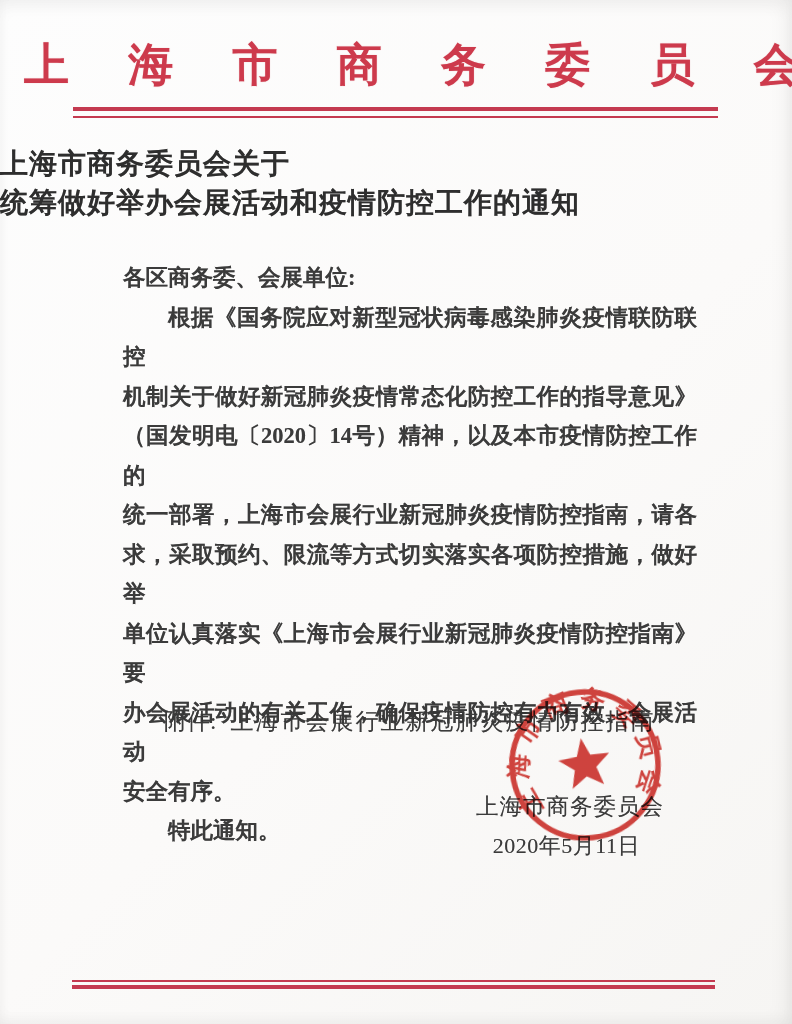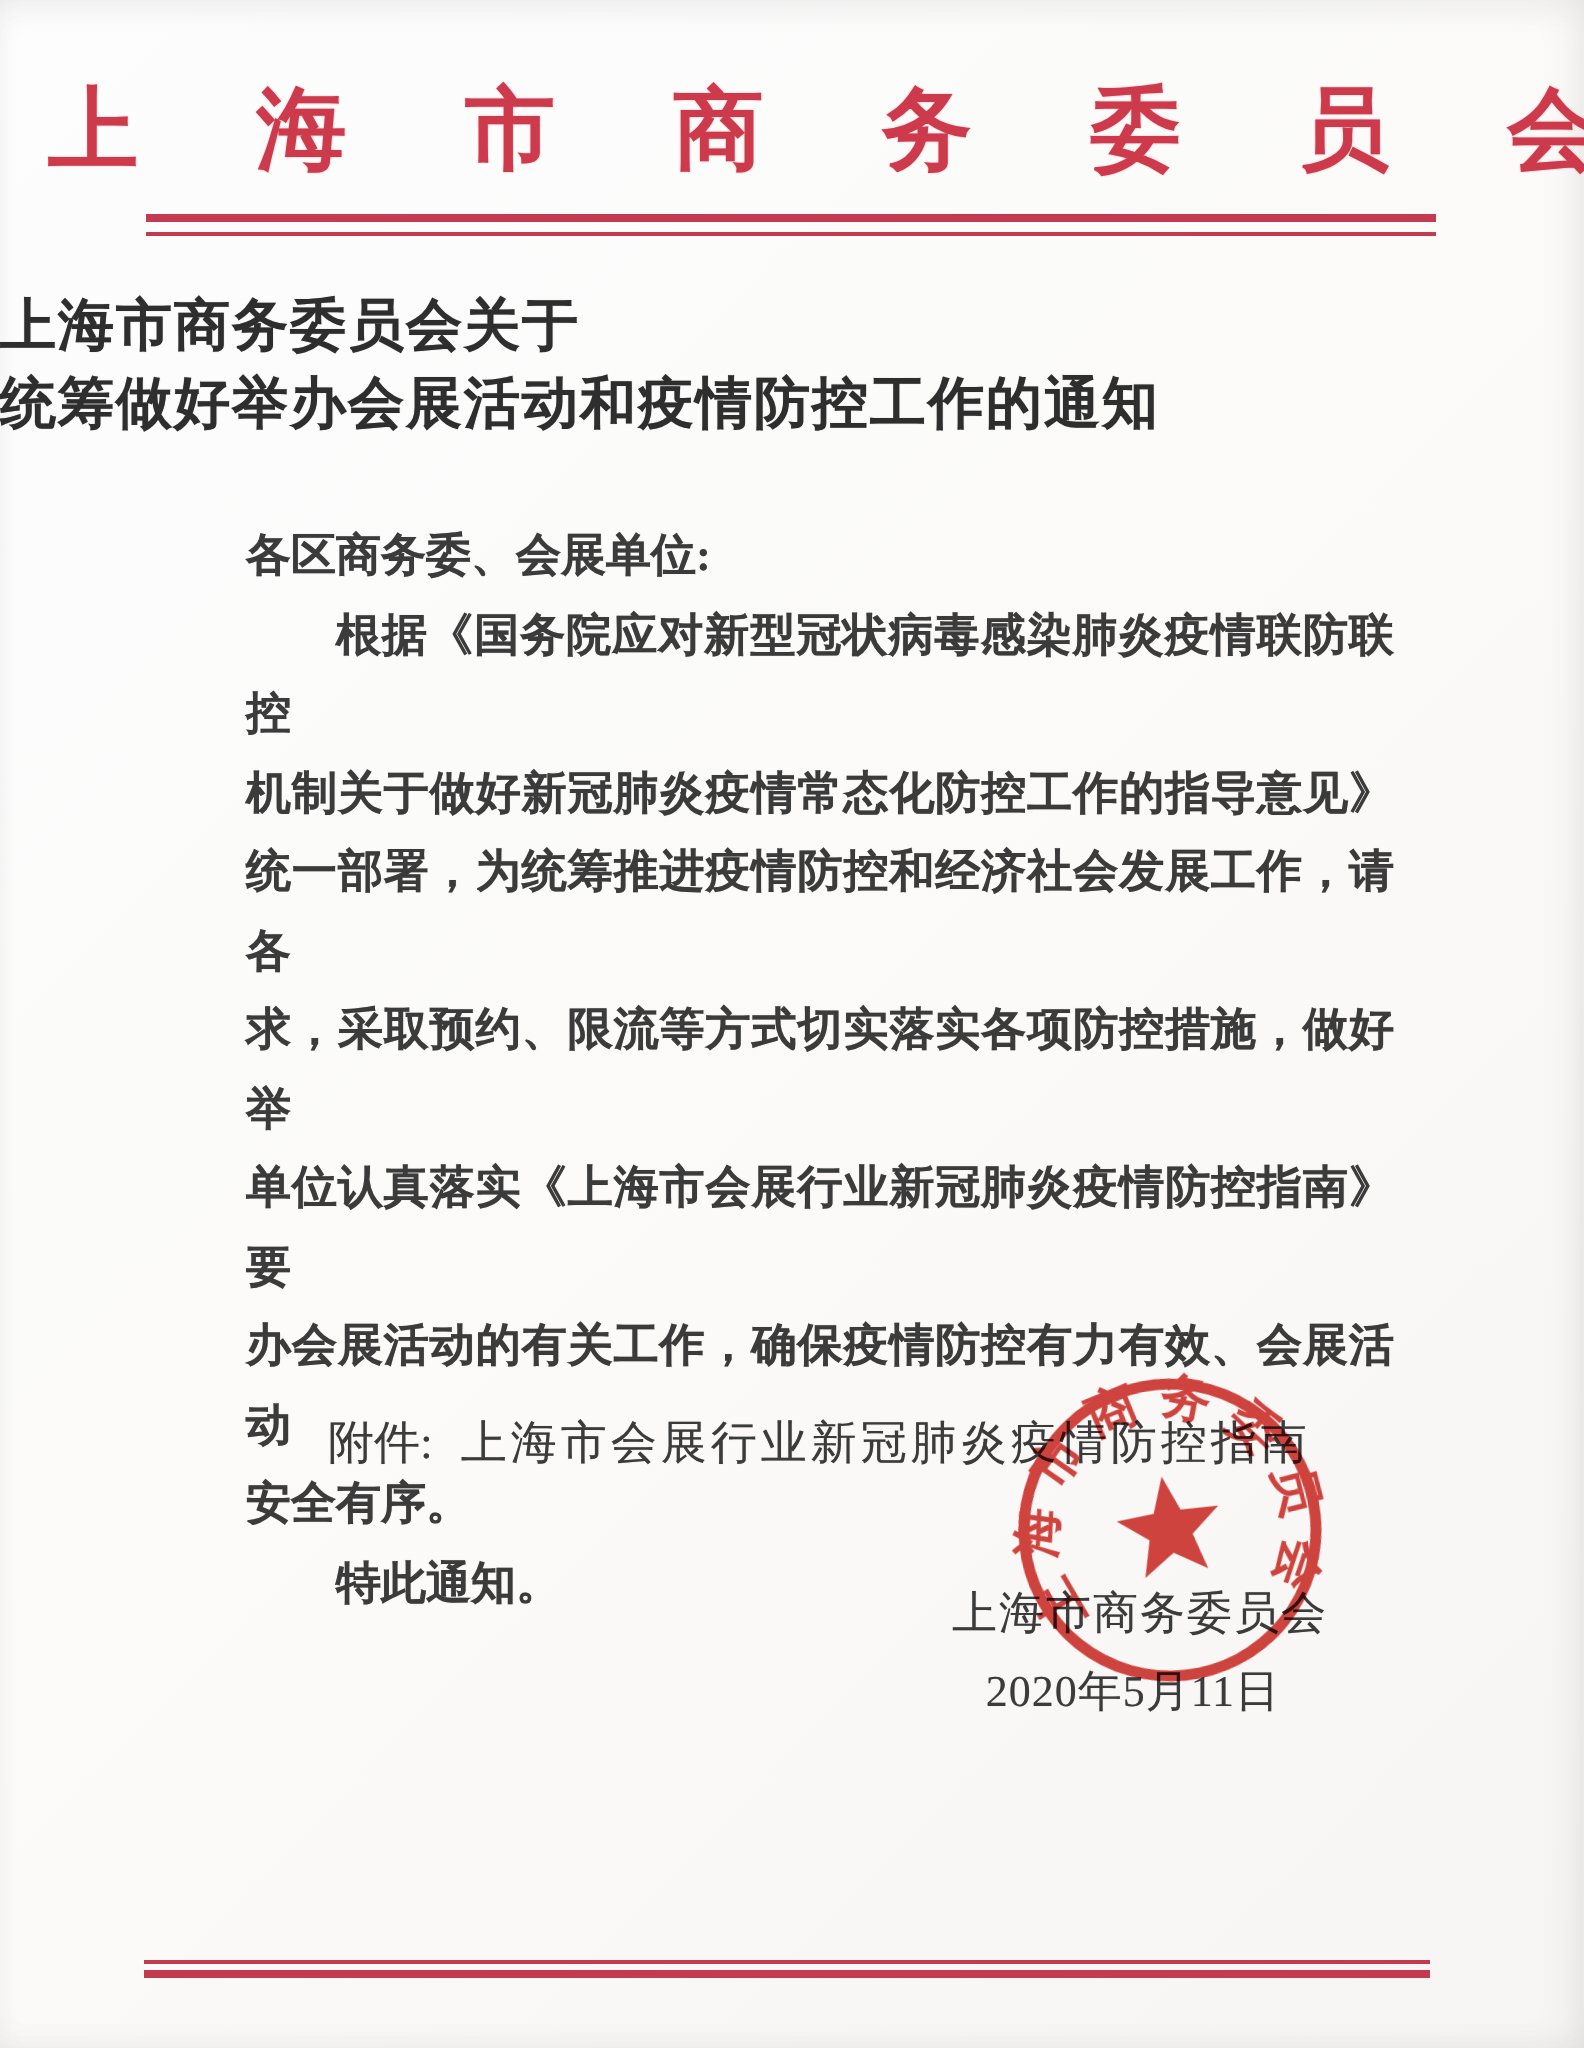--- a/index.html
+++ b/index.html
@@ -94,22 +94,23 @@
   </div>
 
   <div class="body-text">
 
       <p class="line no-justify">各区商务委、会展单位:</p>
 
       <p class="line indent">根据《国务院应对新型冠状病毒感染肺炎疫情联防联控</p>
 
       <p class="line">机制关于做好新冠肺炎疫情常态化防控工作的指导意见》</p>
 
+      <p class="line">（国发明电〔2020〕14号）精神，以及本市疫情防控工作的</p>
 
-      <p class="line">统一部署，为统筹推进疫情防控和经济社会发展工作，请各</p>
+      <p class="line">统一部署，上海市会展行业新冠肺炎疫情防控指南，请各</p>
 
       <p class="line">求，采取预约、限流等方式切实落实各项防控措施，做好举</p>
 
       <p class="line">单位认真落实《上海市会展行业新冠肺炎疫情防控指南》要</p>
 
       <p class="line">办会展活动的有关工作，确保疫情防控有力有效、会展活动</p>
 
       <p class="line no-justify">安全有序。</p>
 
       <p class="line indent no-justify">特此通知。</p>

